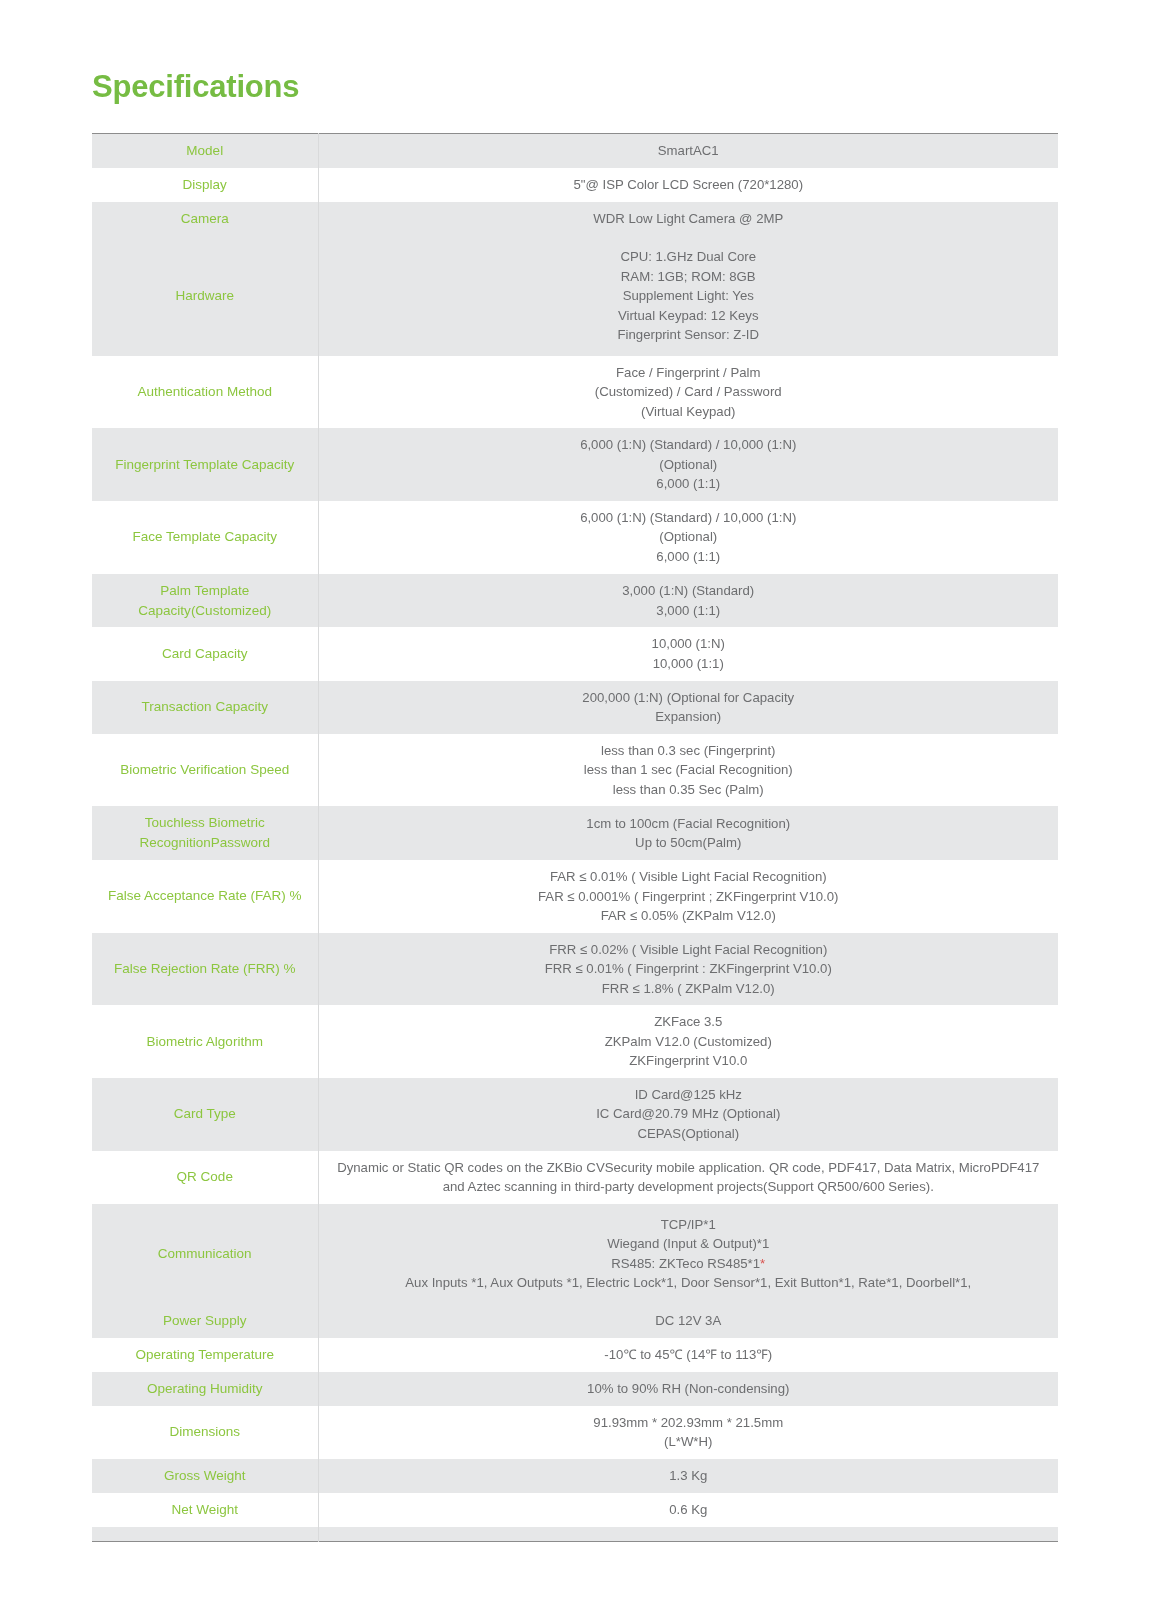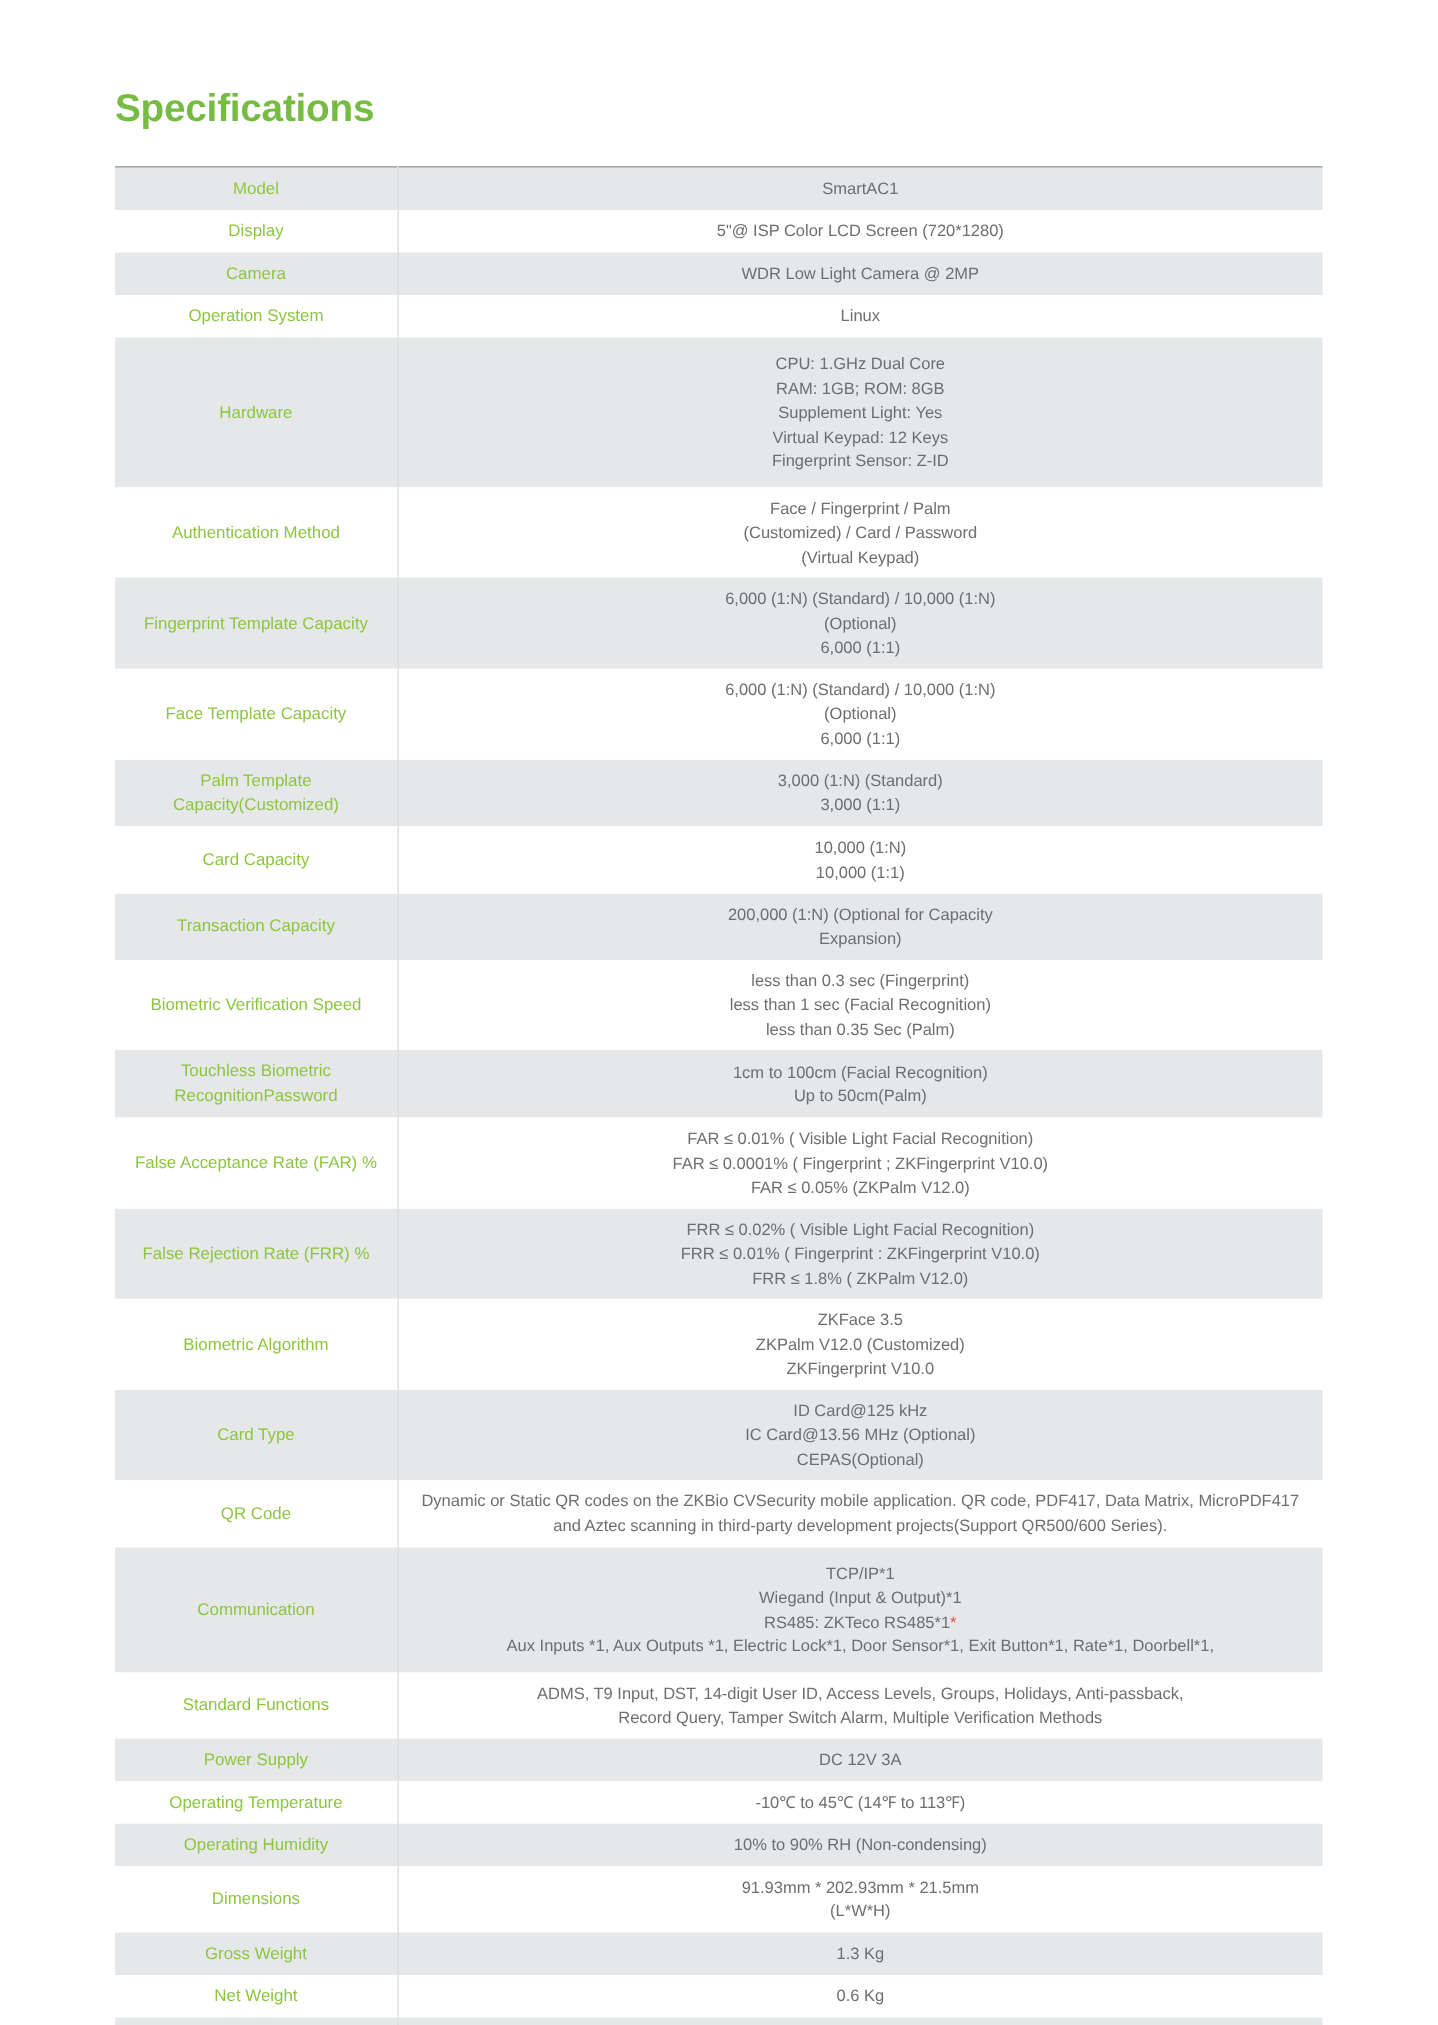--- a/index.html
+++ b/index.html
@@ -83,26 +83,20 @@
           <td class="v">
             <span class="ln">5"@ ISP Color LCD Screen (720*1280)</span>
           </td>
         </tr>
         <tr class="odd">
           <td class="k"><span class="ln">Camera</span></td>
           <td class="v">
             <span class="ln">WDR Low Light Camera @ 2MP</span>
           </td>
         </tr>
-        <tr class="even">
-          <td class="k"><span class="ln">Operation System</span></td>
-          <td class="v">
-            <span class="ln">Linux</span>
-          </td>
-        </tr>
         <tr class="odd h-lg">
           <td class="k"><span class="ln">Hardware</span></td>
           <td class="v">
             <span class="ln">CPU: 1.GHz Dual Core</span>
             <span class="ln">RAM: 1GB; ROM: 8GB</span>
             <span class="ln">Supplement Light: Yes</span>
             <span class="ln">Virtual Keypad: 12 Keys</span>
             <span class="ln">Fingerprint Sensor: Z-ID</span>
           </td>
         </tr>
@@ -187,47 +181,40 @@
           <td class="v">
             <span class="ln">ZKFace 3.5</span>
             <span class="ln">ZKPalm V12.0 (Customized)</span>
             <span class="ln">ZKFingerprint V10.0</span>
           </td>
         </tr>
         <tr class="odd">
           <td class="k"><span class="ln">Card Type</span></td>
           <td class="v">
             <span class="ln">ID Card@125 kHz</span>
-            <span class="ln">IC Card@13.56 MHz (Optional)</span>
+            <span class="ln">IC Card@20.79 MHz (Optional)</span>
             <span class="ln">CEPAS(Optional)</span>
           </td>
         </tr>
         <tr class="even">
           <td class="k"><span class="ln">QR Code</span></td>
           <td class="v">
             <span class="ln">Dynamic or Static QR codes on the ZKBio CVSecurity mobile application. QR code, PDF417, Data Matrix, MicroPDF417</span>
             <span class="ln">and Aztec scanning in third-party development projects(Support QR500/600 Series).</span>
           </td>
         </tr>
         <tr class="odd h-lg">
           <td class="k"><span class="ln">Communication</span></td>
           <td class="v">
             <span class="ln">TCP/IP*1</span>
             <span class="ln">Wiegand (Input &amp; Output)*1</span>
             <span class="ln"><span>RS485: ZKTeco RS485*1<span class="ast">*</span></span></span>
             <span class="ln">Aux Inputs *1, Aux Outputs *1, Electric Lock*1, Door Sensor*1, Exit Button*1, Rate*1, Doorbell*1,</span>
           </td>
         </tr>
-        <tr class="even">
-          <td class="k"><span class="ln">Standard Functions</span></td>
-          <td class="v">
-            <span class="ln">ADMS, T9 Input, DST, 14-digit User ID, Access Levels, Groups, Holidays, Anti-passback,</span>
-            <span class="ln">Record Query, Tamper Switch Alarm, Multiple Verification Methods</span>
-          </td>
-        </tr>
         <tr class="odd">
           <td class="k"><span class="ln">Power Supply</span></td>
           <td class="v">
             <span class="ln">DC 12V 3A</span>
           </td>
         </tr>
         <tr class="even">
           <td class="k"><span class="ln">Operating Temperature</span></td>
           <td class="v">
             <span class="ln">-10℃ to 45℃ (14℉ to 113℉)</span>

